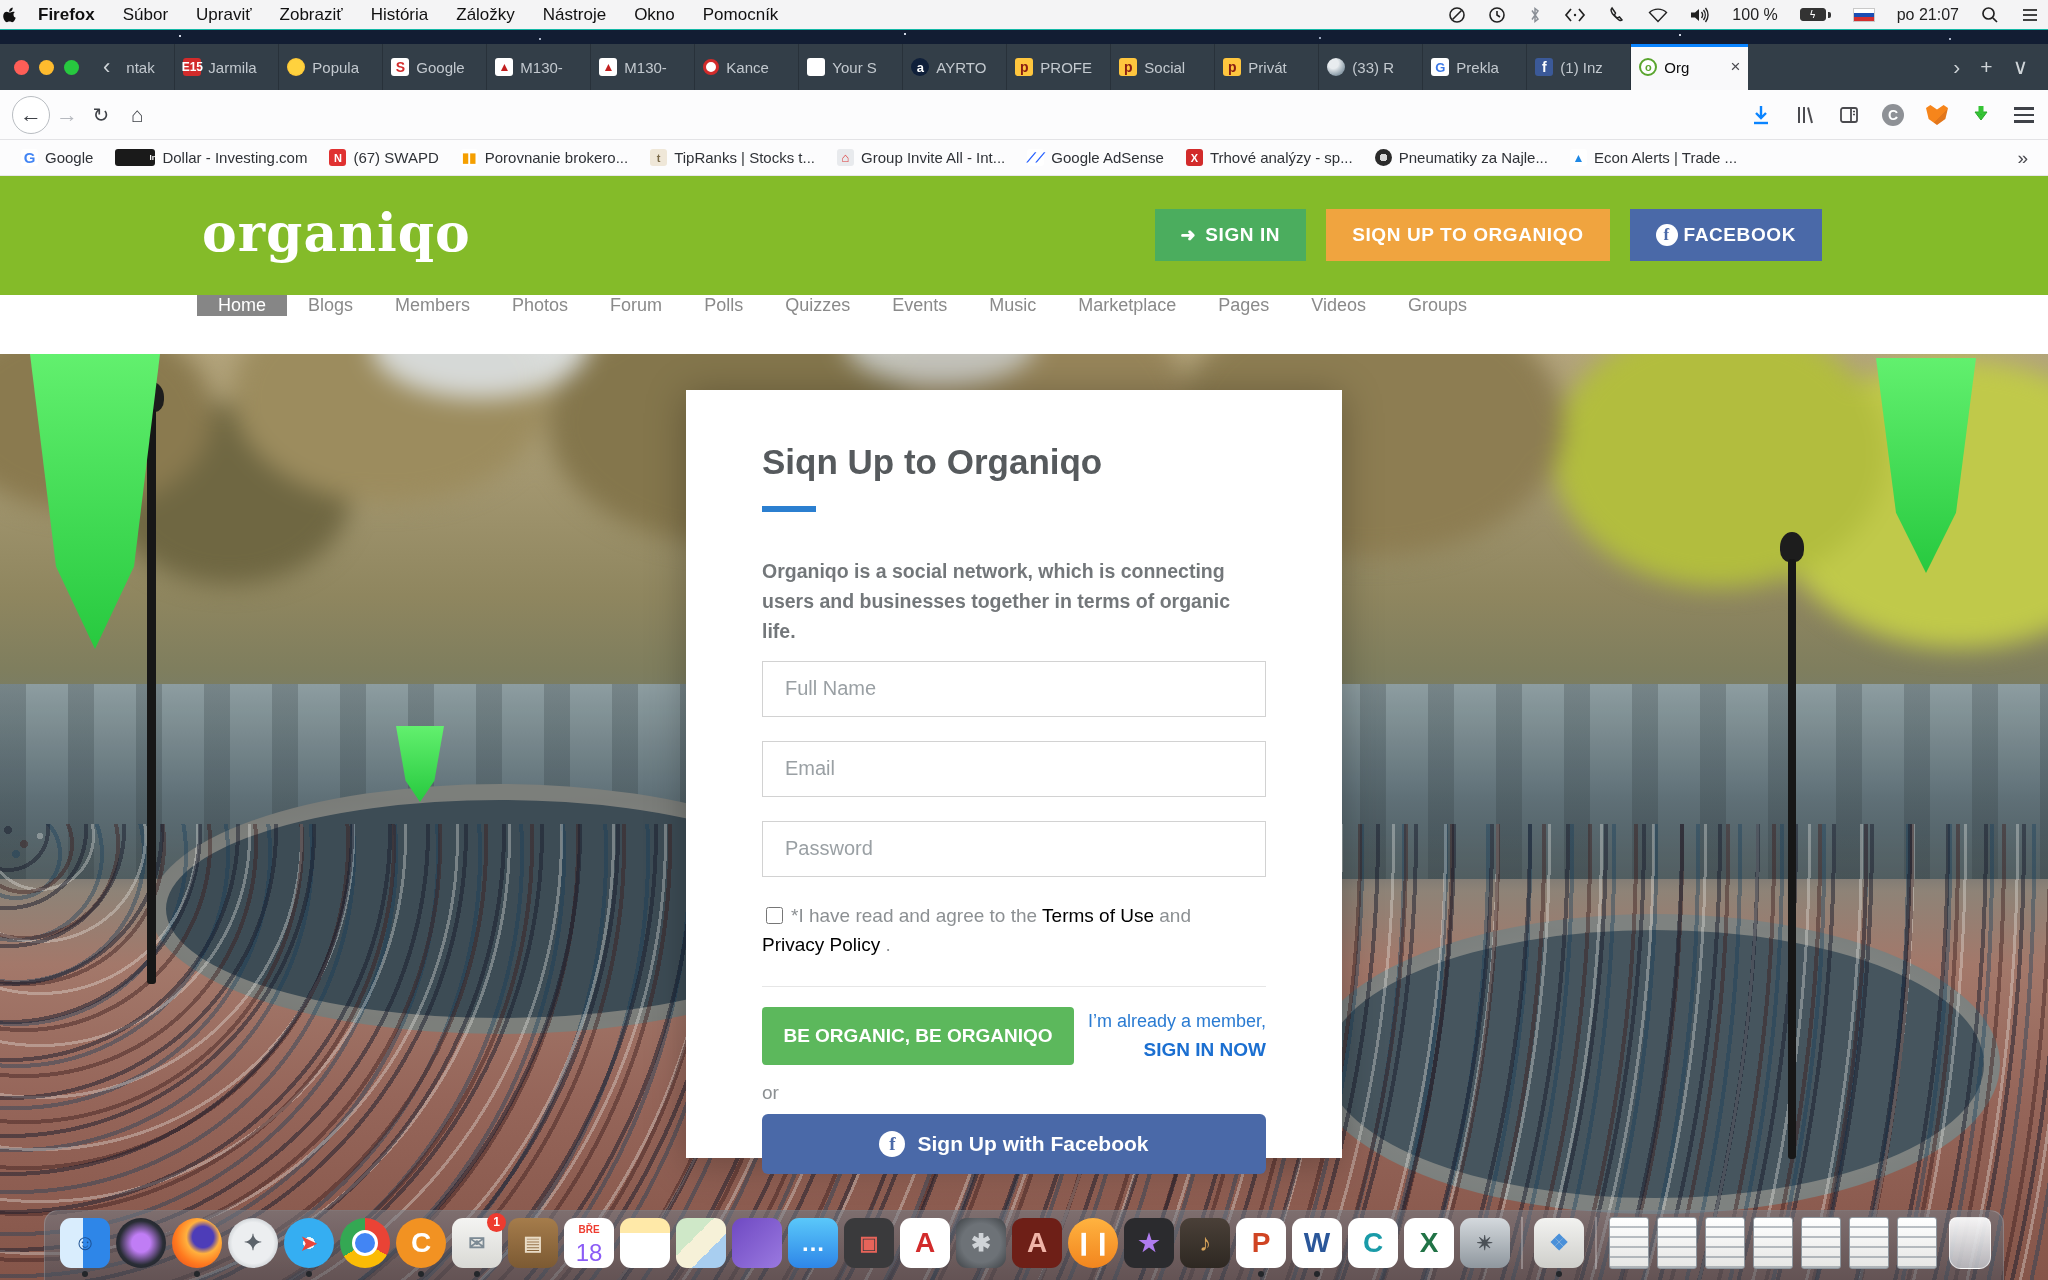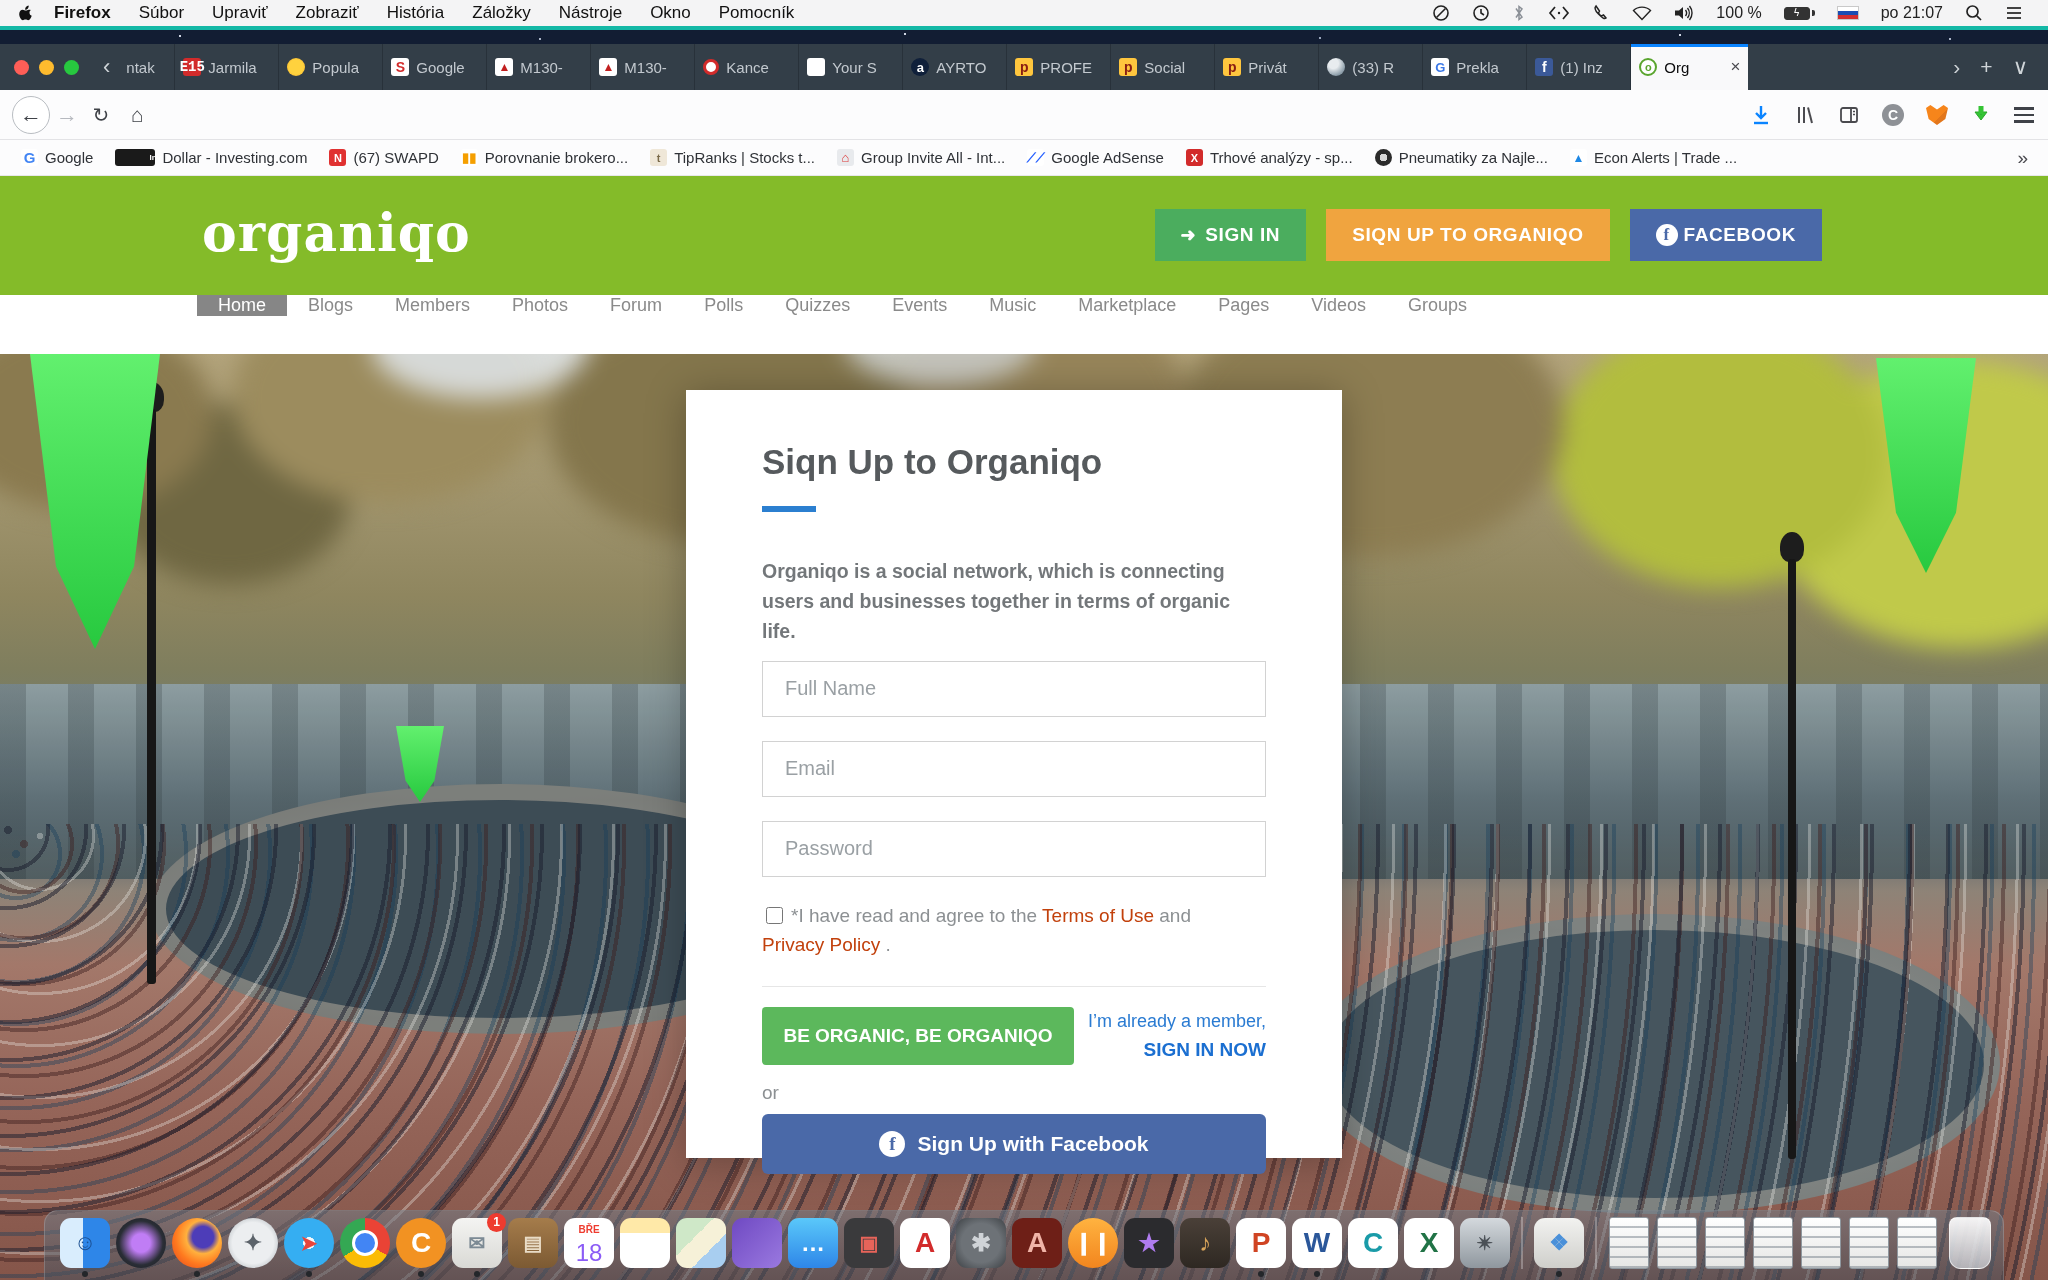--- a/index.html
+++ b/index.html
@@ -1,20 +1,20 @@
 <!DOCTYPE html>
 <html><head>
 <meta charset="utf-8">
 <style>
   html,body{margin:0;padding:0;background:#0c1526;}
   *{box-sizing:border-box;font-family:"Liberation Sans",sans-serif;}
   .screen{position:relative;width:2048px;height:1280px;overflow:hidden;background:#16233e;}
 
   
-  .menubar{position:absolute;top:0;left:0;width:100%;height:30px;background:#f4f4f5;display:flex;align-items:center;justify-content:space-between;padding:0 16px;border-bottom:4px solid #14b8a6;z-index:60;}
+  .menubar{position:absolute;top:0;left:0;width:100%;height:30px;background:#f4f4f5;display:flex;align-items:center;justify-content:space-between;padding:0 0;border-bottom:1px solid #14b8a6;z-index:60;}
   .mb-left,.mb-right{display:flex;align-items:center;gap:4px;}
   .mi{font-size:17px;color:#111;padding:0 12px;line-height:30px;}
   .mi.app{font-weight:bold;}
   .apple{width:18px;height:18px;margin-right:4px;display:inline-block;}
   .st{display:flex;align-items:center;color:#222;font-size:16px;padding:0 9px;height:30px;}
   .battery{display:flex;align-items:center;gap:2px;}
   .batt-body{width:26px;height:13px;border:1.5px solid #333;border-radius:3px;background:#333;position:relative;display:flex;align-items:center;justify-content:center;}
   .batt-body i{color:#fff;font-style:normal;font-size:10px;line-height:1;}
   .batt-nub{width:3px;height:6px;background:#333;border-radius:0 2px 2px 0;}
   .flag{width:22px;height:14px;border:1px solid #c9c9c9;display:inline-block;background:linear-gradient(180deg,#fff 0 33%,#1b4db3 33% 66%,#d32f2f 66%);}
@@ -35,21 +35,21 @@
   .tabbar{position:absolute;top:44px;left:0;width:100%;height:46px;background:#333e48;display:flex;align-items:stretch;z-index:54;}
   .traffic{display:flex;align-items:center;gap:10px;padding:0 16px 0 14px;}
   .tl{width:15px;height:15px;border-radius:50%;}
   .tl.r{background:#ff5e57}.tl.y{background:#febb2e}.tl.g{background:#27c83f}
   .tscroll{display:flex;align-items:center;color:#cfd4d8;font-size:22px;padding:0 8px;}
   .tabs{display:flex;flex:1;overflow:hidden;}
   .tab{position:relative;width:104px;min-width:0;display:flex;align-items:center;gap:7px;padding:0 8px;border-left:1px solid #28313a;color:#c3c9cf;font-size:15px;overflow:hidden;}
   .tab:first-child{width:56px;border-left:none;}
   .tab .tlabel{white-space:nowrap;overflow:hidden;}
   .fav{flex:0 0 auto;width:18px;height:18px;border-radius:3px;display:flex;align-items:center;justify-content:center;font-size:11px;font-weight:bold;color:#fff;line-height:1;}
-  .fv-e15{background:#d22b2b;font-size:14px;font-family:Liberation Mono, monospace;}
+  .fv-e15{background:#d22b2b;font-size:12px;}
   .fv-sun{background:radial-gradient(circle,#ffd23e 0 55%,#f5a623 100%);border-radius:50%;}
   .fv-red{background:#fff;color:#d22b2b;font-size:14px;}
   .fv-m130{background:#fff;color:#c21f1f;font-size:12px;}
   .fv-ring{background:#fff;border:3px solid #d22b2b;border-radius:50%;width:16px;height:16px;}
   .fv-apple{background:#fff;color:#5fae2e;font-size:14px;}
   .fv-a{background:#10203a;color:#fff;border-radius:50%;font-size:13px;}
   .fv-p{background:#ffc63e;color:#8a1d12;font-size:14px;}
   .fv-globe{background:radial-gradient(circle at 35% 30%,#e8ecef 0 30%,#8fa0ac 70%,#5d6c77 100%);border-radius:50%;}
   .fv-gt{background:#fff;color:#3b78e7;font-size:13px;}
   .fv-fb{background:#3b5998;color:#fff;font-size:14px;border-radius:3px;}
@@ -155,21 +155,21 @@
   
   .card{position:absolute;left:686px;top:36px;width:656px;height:768px;background:#fff;z-index:8;box-shadow:0 4px 38px rgba(0,0,0,.28);padding:52px 76px 0;}
   .ctitle{font-size:35px;font-weight:bold;color:#565a5d;}
   .cdash{width:54px;height:6px;background:#2b7fd0;margin-top:24px;}
   .cdesc{margin-top:44px;font-size:19.5px;font-weight:bold;color:#73777a;line-height:1.55;}
   .cinput{width:100%;height:56px;border:1px solid #d2d2d2;margin-top:24px;padding:0 22px;font-size:20px;color:#333;outline:none;}
   .cinput::placeholder{color:#9aa0a4;}
   .cinput.first{margin-top:14px;}
   .agree{margin-top:24px;font-size:19px;color:#8c9093;line-height:1.55;width:470px;}
   .agree input{width:17px;height:17px;vertical-align:-2px;margin-right:8px;accent-color:#fff;}
-  .agree a{color:#c2410c;text-decoration:none;}
+  .agree a{color:#000000;text-decoration:none;}
   .cdivider{margin-top:26px;border-top:1px solid #e6e6e6;}
   .crow{margin-top:20px;display:flex;align-items:flex-start;justify-content:space-between;}
   .submit{width:312px;height:58px;background:#5cb85c;border:none;border-radius:4px;color:#fff;font-weight:bold;font-size:19px;}
   .member{text-align:right;font-size:18px;color:#2a7bd2;line-height:1.6;}
   .member .now{font-weight:bold;color:#1b6fd1;font-size:19px;}
   .or{margin-top:16px;font-size:19px;color:#8c9093;}
   .fbbtn{margin-top:10px;width:100%;height:60px;background:#4a69a8;border:none;border-radius:6px;color:#fff;font-weight:bold;font-size:21px;display:flex;align-items:center;justify-content:center;gap:12px;}
   .fbbtn .fbdisc{background:#fff;color:#4a69a8;width:26px;height:26px;font-size:19px;margin:0;}
 
   

